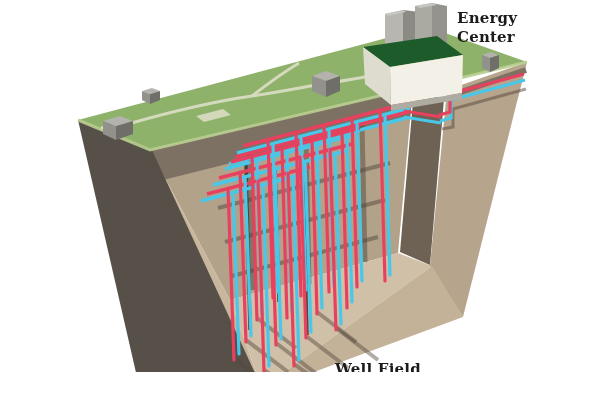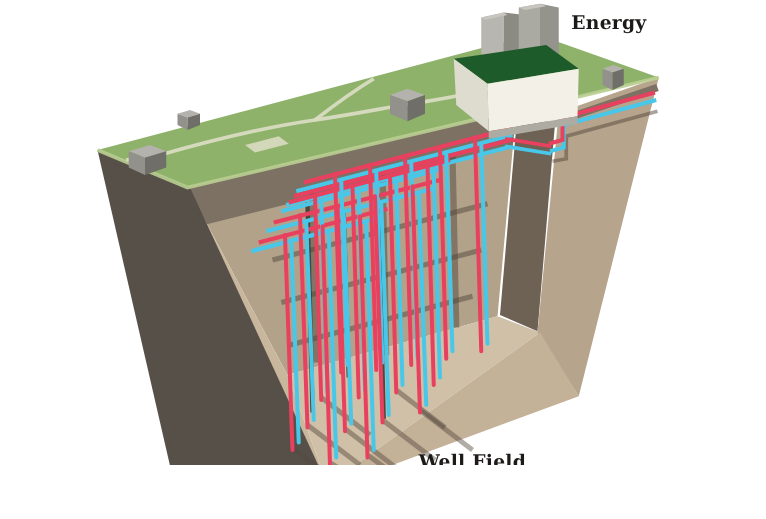--- a/index.html
+++ b/index.html
@@ -116,15 +116,16 @@
       <polygon points="150,94 160,91 160,100 150,104" fill="#6f6e68"></polygon>
       <polygon points="312,76 326,71 340,76 326,81" fill="#b3b2ac"></polygon>
       <polygon points="312,76 326,81 326,97 312,91" fill="#92918b"></polygon>
       <polygon points="326,81 340,76 340,91 326,97" fill="#6f6e68"></polygon>
       <polygon points="482,55 491,52 499,55 490,58" fill="#b3b2ac"></polygon>
       <polygon points="482,55 490,58 490,72 482,68" fill="#92918b"></polygon>
       <polygon points="490,58 499,55 499,68 490,72" fill="#6f6e68"></polygon>
     </svg>
   <div class="lbl" id="ec-label">
     <span style="display:block">Energy</span>
+    <span style="display:block">Center</span>
   </div>
   <div class="lbl" id="wf-label">Well Field</div>
 </div>
 
 </body></html>

